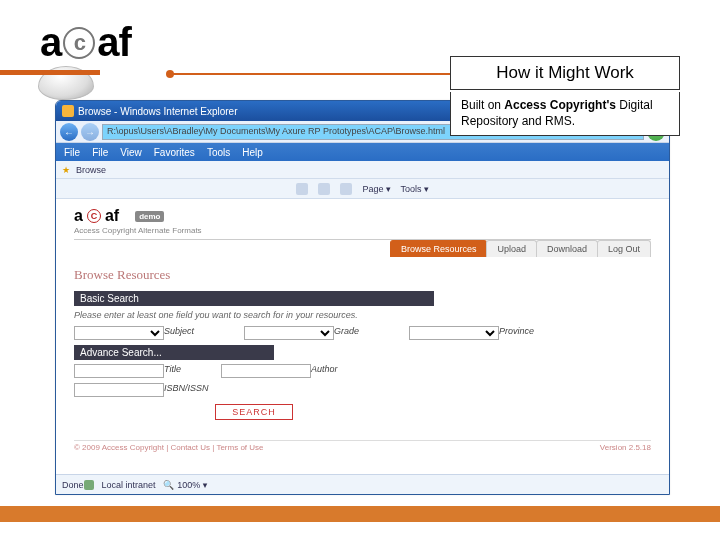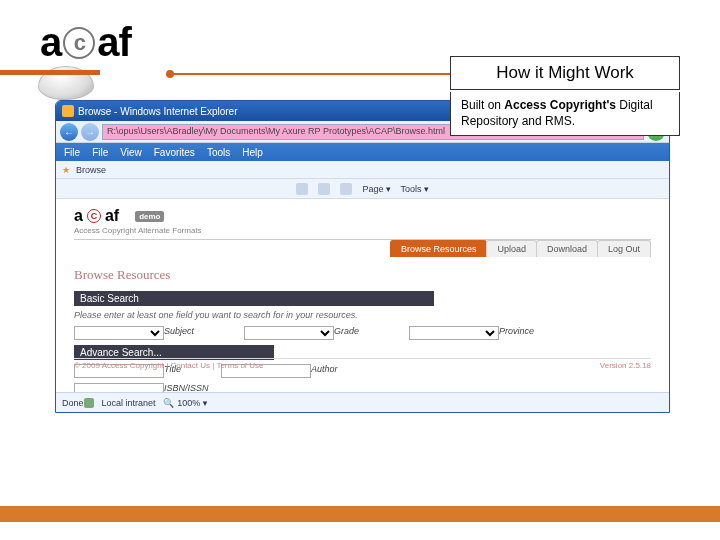--- a/index.html
+++ b/index.html
@@ -11,26 +11,26 @@
   .big-logo .cc { display: inline-flex; align-items: center; justify-content: center; width: 32px; height: 32px; border: 2px solid #777; border-radius: 50%; font-size: 22px; color: #777; margin: 0 2px; font-weight: bold; }
   .mouse-img { width: 56px; height: 34px; background: radial-gradient(ellipse at 40% 30%, #fff 0%, #ddd 60%, #aaa 100%); border-radius: 50% 50% 55% 45% / 60% 60% 40% 40%; border: 1px solid #bbb; margin-top: 6px; }
   .orange-line-thick { height: 5px; background: #d25f1a; width: 100px; position: absolute; left: 0; top: 70px; }
   .orange-line-thin { height: 2px; background: #d25f1a; position: absolute; left: 170px; right: 40px; top: 73px; }
   .dot { width: 8px; height: 8px; border-radius: 50%; background: #d25f1a; position: absolute; left: 166px; top: 70px; }
 
   .headline-box { position: absolute; right: 40px; top: 56px; width: 230px; border: 1px solid #333; background: #fff; padding: 6px 14px; font-size: 17px; text-align: center; z-index: 3; }
   .subhead-box { position: absolute; right: 40px; top: 92px; width: 230px; border: 1px solid #333; border-top: none; background: #fff; padding: 6px 10px; font-size: 12px; text-align: left; z-index: 3; line-height: 1.3; }
   .subhead-box b { font-weight: bold; }
 
-  .ie-window { position: absolute; left: 55px; top: 100px; width: 615px; height: 313px; border: 1px solid #2a5a9b; border-radius: 6px 6px 0 0; background: #fff; box-shadow: 0 0 2px rgba(0,0,0,0.1); overflow: hidden; font-size: 10px; }
+  .ie-window { position: absolute; left: 55px; top: 100px; width: 615px; height: 395px; border: 1px solid #2a5a9b; border-radius: 6px 6px 0 0; background: #fff; box-shadow: 0 0 2px rgba(0,0,0,0.1); overflow: hidden; font-size: 10px; }
   .titlebar { background: linear-gradient(#2a6dc4, #1b4f9e); height: 20px; display: flex; align-items: center; padding: 0 6px; color: #fff; font-size: 10px; gap: 4px; }
   .ie-icon { width: 12px; height: 12px; background: #f7b53c; border-radius: 2px; display: inline-block; }
   .navrow { background: #eaf1fb; height: 22px; display: flex; align-items: center; padding: 0 4px; gap: 3px; border-bottom: 1px solid #c8d5e8; }
   .navbtn { width: 18px; height: 18px; border-radius: 50%; background: linear-gradient(#6db1f4,#2a6dc4); display: flex; align-items: center; justify-content: center; color: #fff; font-size: 10px; }
-  .addr { flex: 1; height: 16px; border: 1px solid #9ab; background: #f9a8d4; font-size: 9px; color: #444; padding: 1px 4px; overflow: hidden; white-space: nowrap; }
+  .addr { flex: 1; height: 16px; border: 1px solid #9ab; background: #7dd3fc; font-size: 9px; color: #444; padding: 1px 4px; overflow: hidden; white-space: nowrap; }
   .menubar { background: linear-gradient(#3a7ccd,#2a6dc4); height: 18px; display: flex; align-items: center; gap: 12px; padding: 0 8px; color: #fff; font-size: 10px; }
   .linkbar { background: #eef4fb; height: 18px; display: flex; align-items: center; padding: 0 6px; gap: 6px; border-bottom: 1px solid #d0dcec; color: #335; font-size: 9px; }
   .toolbar-right { background: #eef4fb; height: 20px; display: flex; align-items: center; justify-content: center; gap: 10px; padding: 0 8px; border-bottom: 1px solid #d0dcec; color: #335; font-size: 9px; }
   .tb-icon { width: 12px; height: 12px; background: #c8d5e8; border-radius: 2px; }
 
   .page { background: #fff; height: calc(100% - 118px); overflow: hidden; padding: 8px 18px; position: relative; }
   .app-logo { display: flex; align-items: center; gap: 4px; font-weight: bold; font-size: 16px; }
   .app-logo .a { color: #000; }
   .app-logo .c2 { display: inline-flex; width: 14px; height: 14px; border: 1.5px solid #b22; border-radius: 50%; color: #b22; font-size: 9px; justify-content: center; align-items: center; }
   .app-logo .af { color: #000; }
@@ -40,21 +40,21 @@
   .app-tab { font-size: 9px; padding: 3px 10px; border: 1px solid #ccc; border-bottom: none; background: #f0f0f0; color: #555; border-radius: 3px 3px 0 0; margin-left: -1px;}
   .app-tab.active { background: #d25f1a; color: #fff; border-color: #d25f1a; }
 
   .page-title { color: #b77; font-size: 13px; margin: 10px 0 8px 0; font-family: Georgia, serif; }
   .section-bar { background: #3a3a4a; color: #fff; font-size: 10px; padding: 2px 6px; margin-bottom: 4px; width: 360px; }
   .hint { font-size: 9px; color: #666; font-style: italic; margin-bottom: 6px; }
   .field-row { display: flex; gap: 50px; margin-bottom: 4px; }
   .field-row2 { display: flex; gap: 40px; margin-bottom: 4px; }
   .fld { display: flex; font-size: 9px; color: #444; font-style: italic; }
   .fld input, .fld select { width: 90px; height: 14px; border: 1px solid #aaa; font-size: 9px; background: #fff; margin-bottom: 1px;}
-  .search-btn { display: inline-block; border: 1px solid #c33; color: #c33; font-size: 9px; padding: 2px 16px; background: #fff; margin: 18px auto; letter-spacing: 1px; }
+  .search-btn { display: inline-block; border: 1px solid #c33; color: #c33; font-size: 9px; padding: 2px 16px; background: #fff; margin: 2px auto; letter-spacing: 1px; }
   .search-wrap { text-align: center; width: 360px; }
 
   .page-footer { position: absolute; bottom: 22px; left: 18px; right: 18px; border-top: 1px solid #ddd; display: flex; justify-content: space-between; font-size: 8px; color: #c88; padding-top: 2px; }
 
   .statusbar { position: absolute; bottom: 0; left: 0; right: 0; height: 20px; background: #eef4fb; border-top: 1px solid #c8d5e8; display: flex; align-items: center; padding: 0 6px; font-size: 9px; color: #335; }
   .status-right { display: flex; align-items: center; gap: 8px; }
   .zone-icon { width: 10px; height: 10px; background: #7a7; border-radius: 2px; }
 
   .bottom-stripe { position: absolute; left: 0; right: 0; bottom: 18px; height: 16px; background: #d87a2c; }
 </style>

